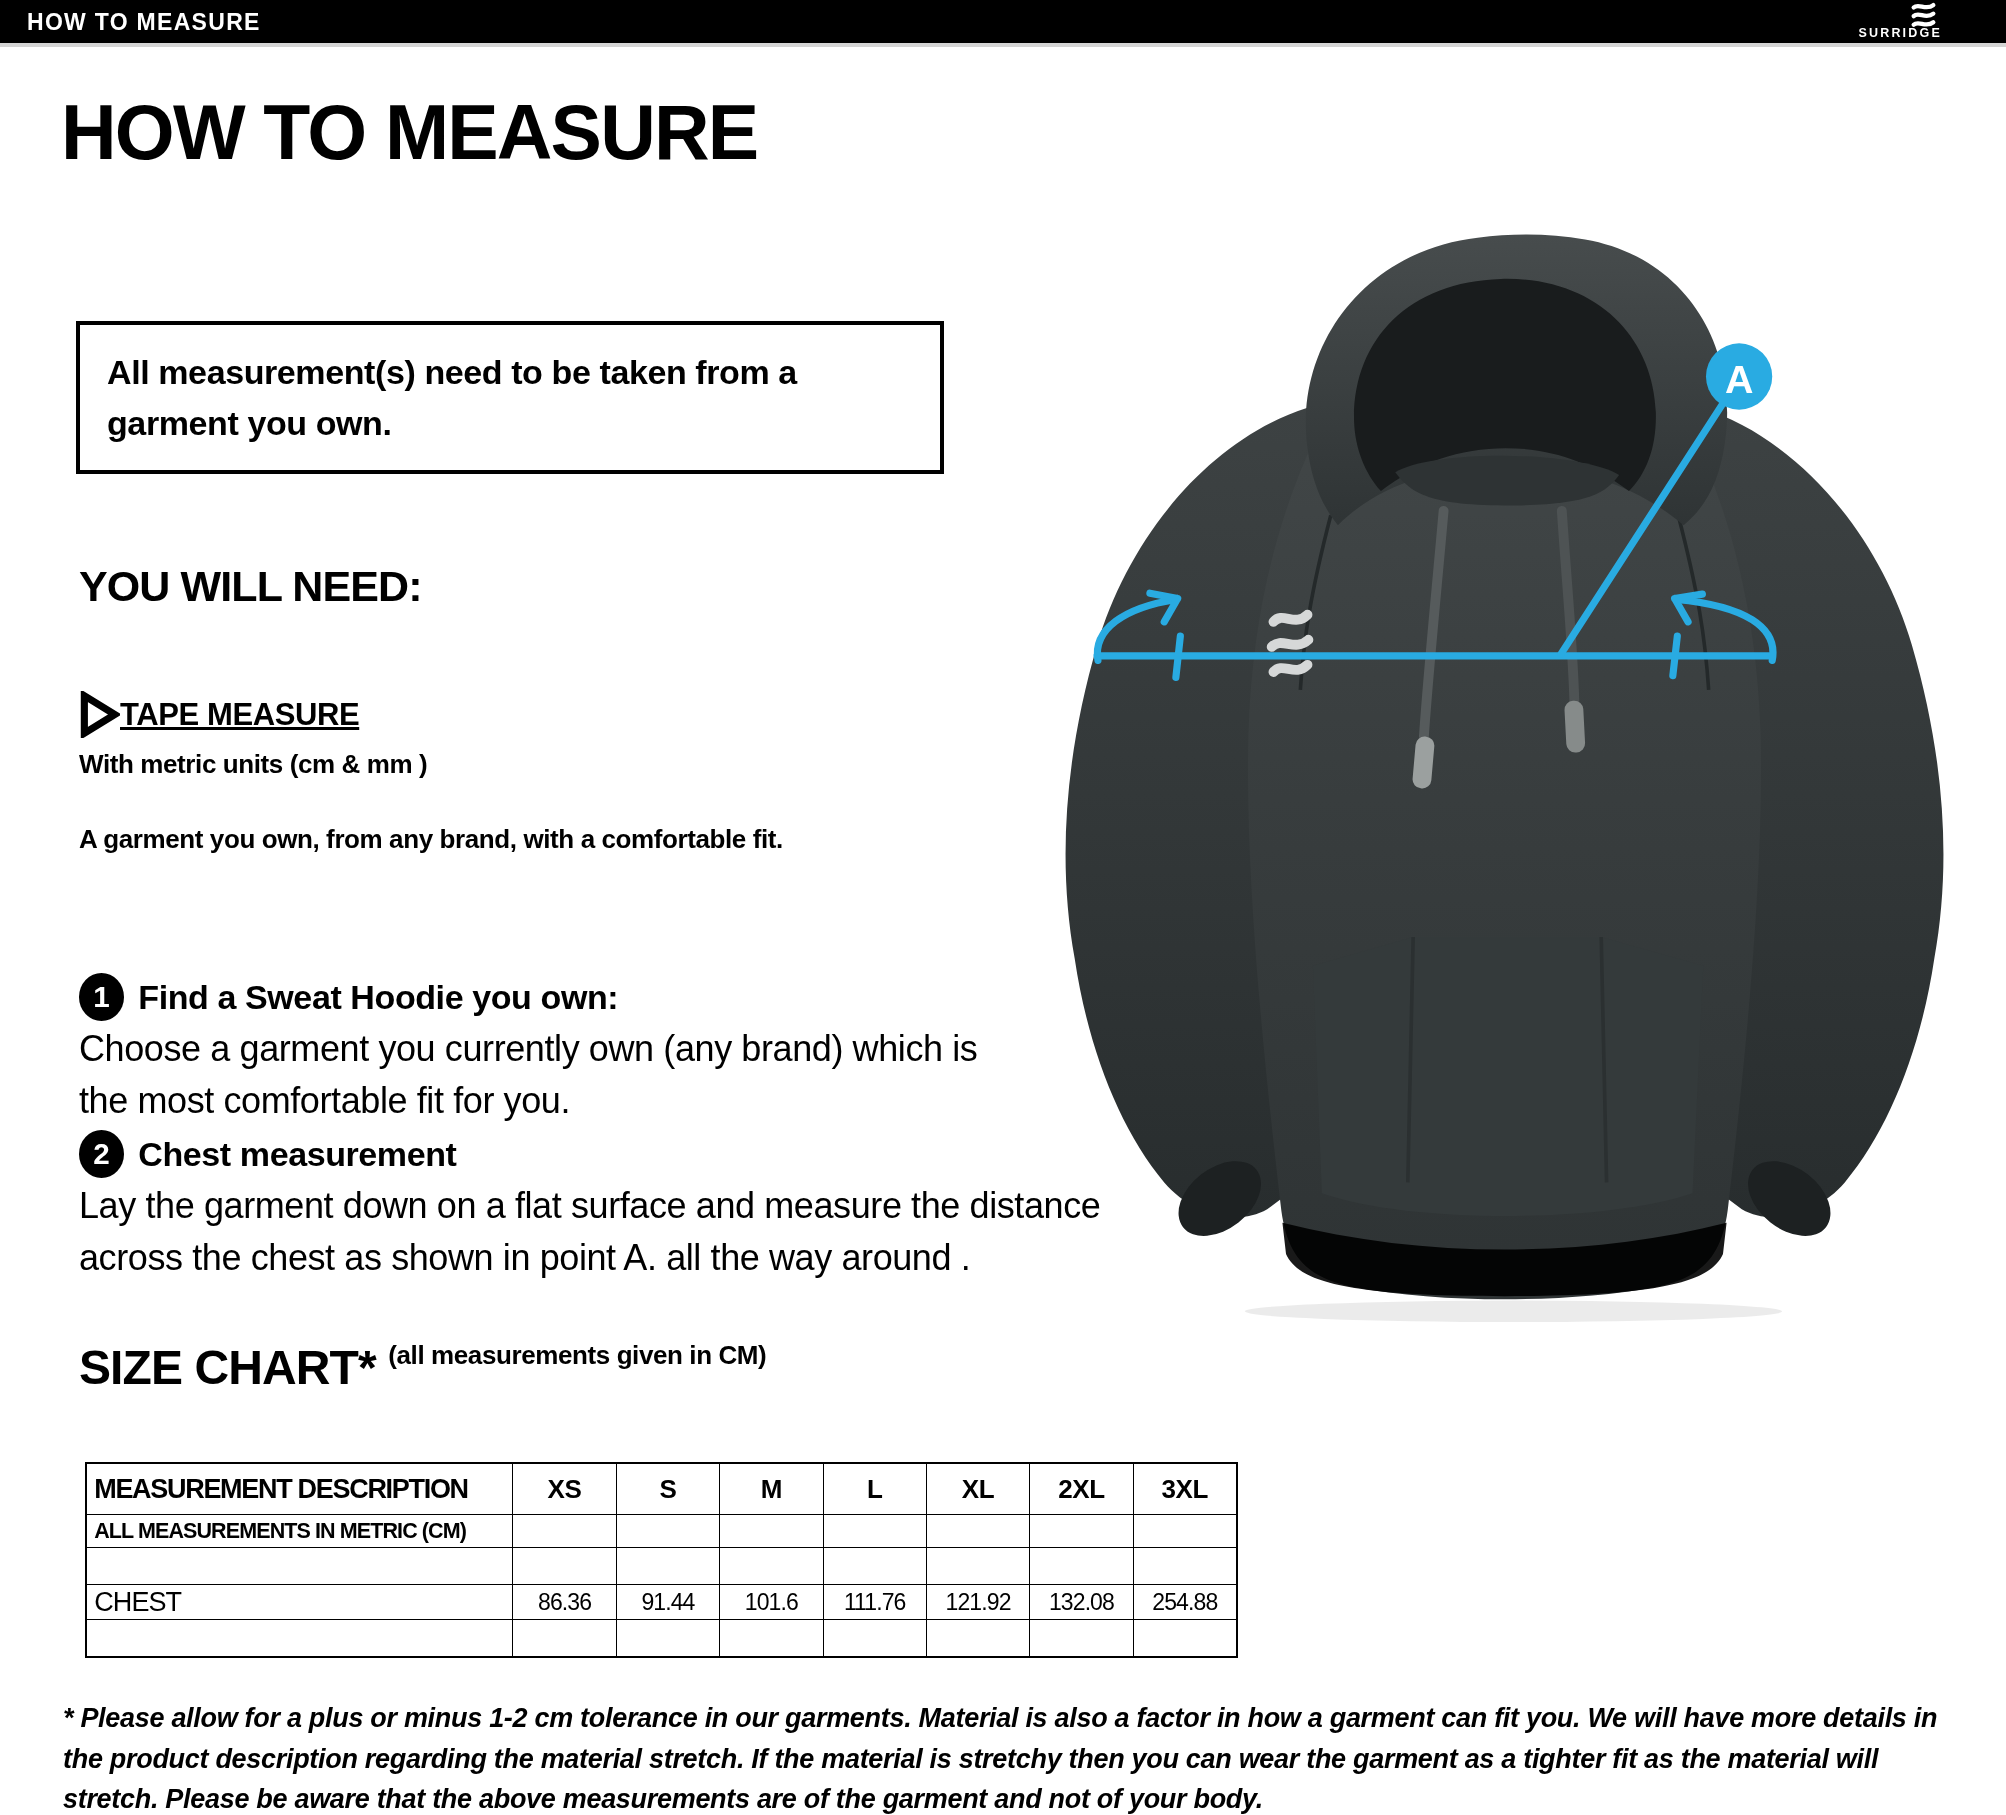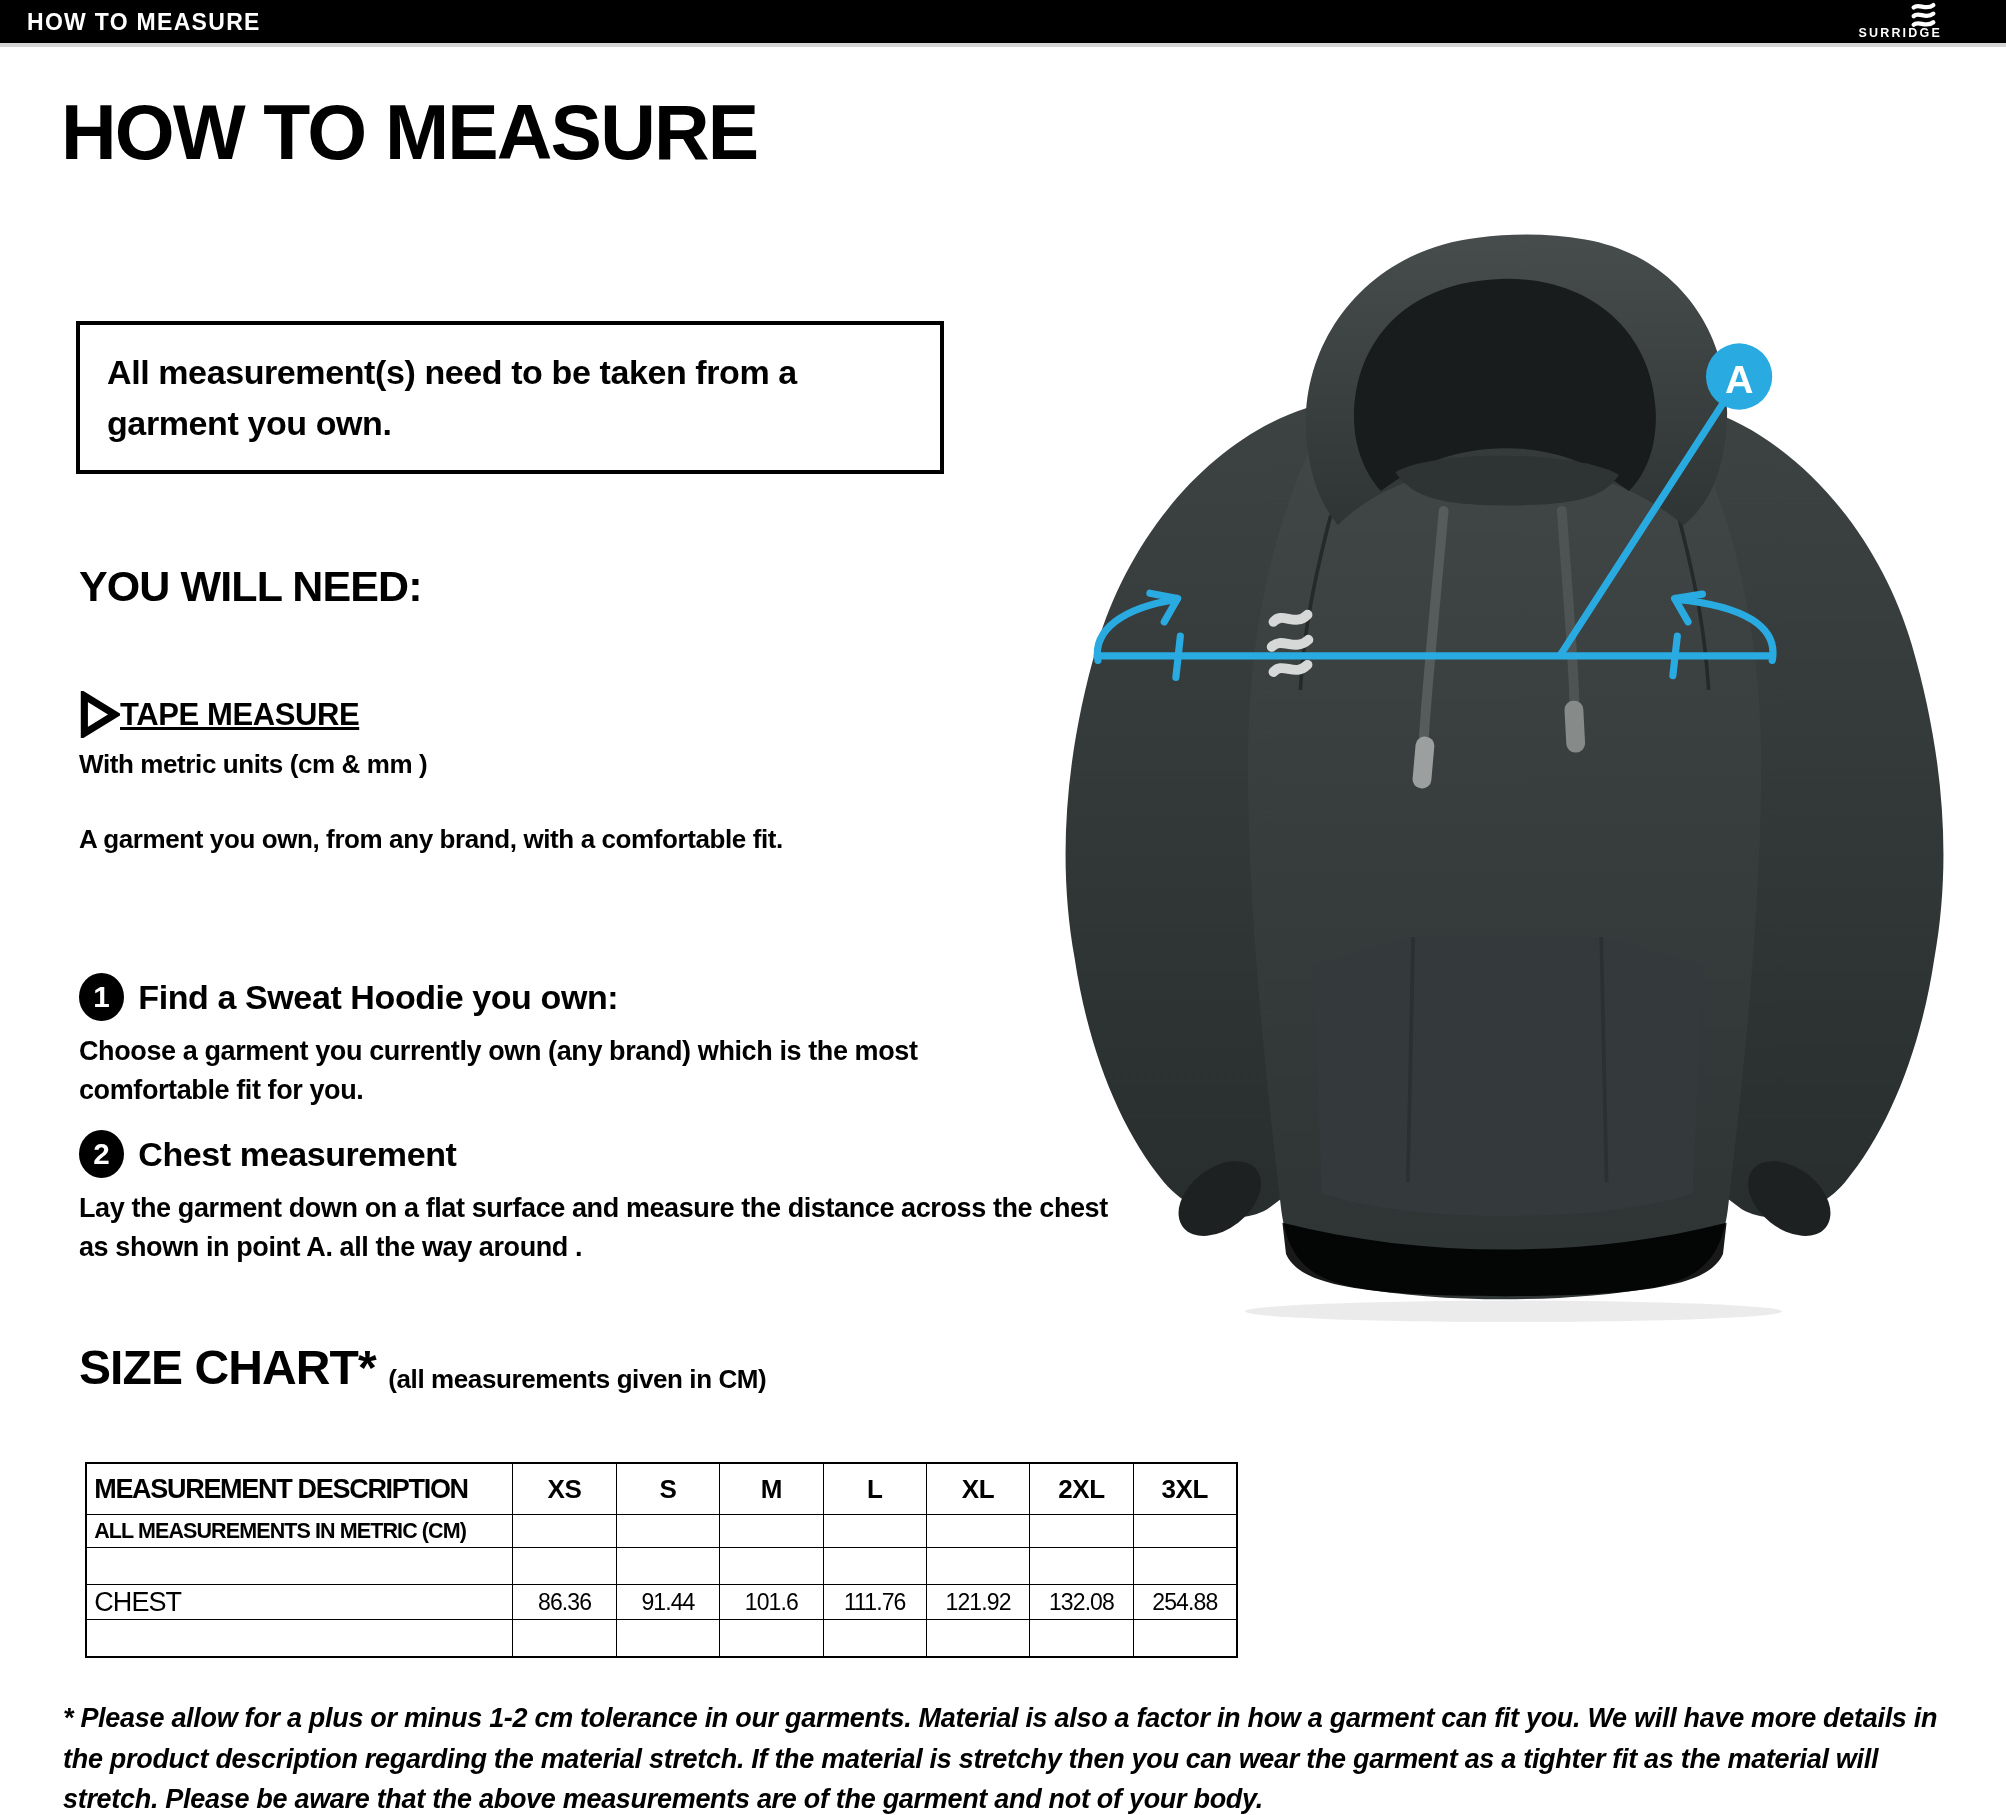--- a/index.html
+++ b/index.html
@@ -27,25 +27,25 @@
   .need-desc{font-size:26px;font-weight:bold;letter-spacing:-0.4px;margin-top:10.7px;}
   #need-0{top:691px;}
   #need-1{top:813px;}
 
   .step{position:absolute;left:79px;}
   .step .row{display:flex;align-items:center;gap:14.3px;}
   .step-circle{width:45px;height:48px;border-radius:50%;background:#000;color:#fff;
                display:flex;align-items:center;justify-content:center;
                font-size:29.6px;font-weight:bold;flex:0 0 auto;}
   .step-title{font-size:34px;font-weight:bold;letter-spacing:-0.4px;}
-  .step-desc{font-size:27px;font-weight:bold;letter-spacing:-0.4px;line-height:1.45;margin-top:11px;}
+  .step-desc{font-size:36px;font-weight:normal;letter-spacing:-0.4px;line-height:1.45;margin-top:2px;}
   #step-0{top:973px;}  #step-0 .step-desc{width:913px;}
   #step-1{top:1130px;}  #step-1 .step-desc{width:1043px;}
 
-  .sc-head{position:absolute;left:79px;top:1340px;display:flex;align-items:flex-end;gap:12.5px;}
+  .sc-head{position:absolute;left:79px;top:1340px;display:flex;align-items:flex-start;gap:12.5px;}
   .sc-title{font-size:48px;font-weight:bold;letter-spacing:-0.9px;}
   .sc-sub{font-size:26px;font-weight:bold;letter-spacing:-0.4px;}
 
   
   .size-table{position:absolute;left:85px;top:1462px;border-collapse:collapse;
               border:2.7px solid #000;table-layout:fixed;}
   .size-table td{border:1.8px solid #000;padding:0 7.2px;overflow:hidden;white-space:nowrap;}
   .size-table .c0{width:411px;text-align:left;}
   .size-table .cs{width:88px;text-align:center;}
   .r-head td{height:50px;font-size:27px;font-weight:bold;letter-spacing:-1.3px;}

